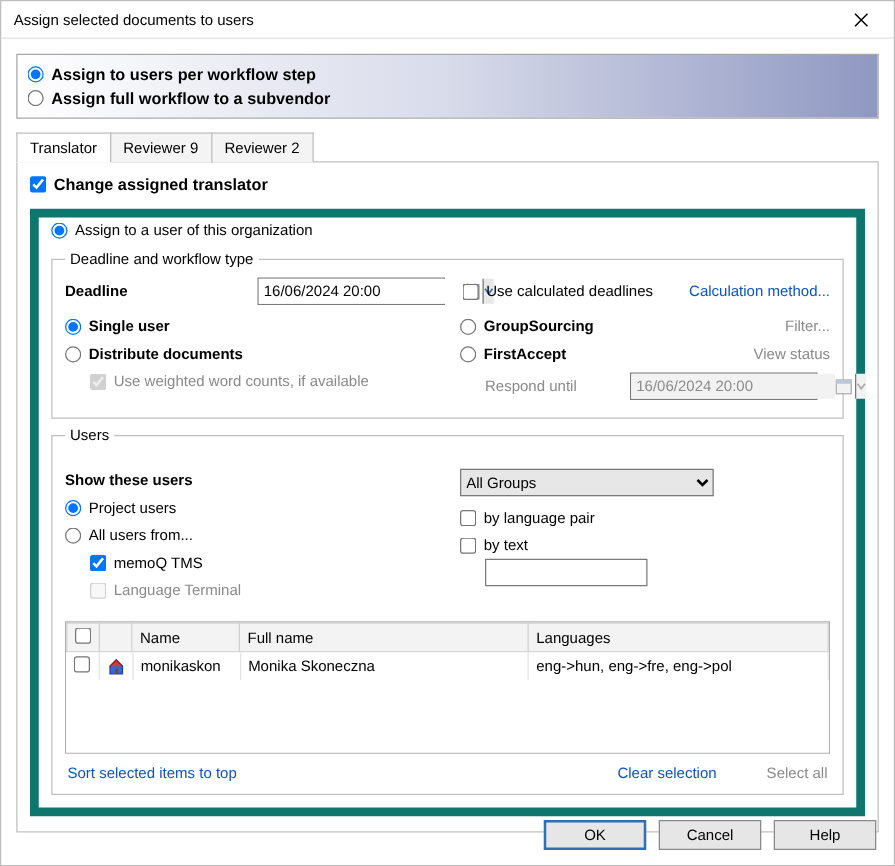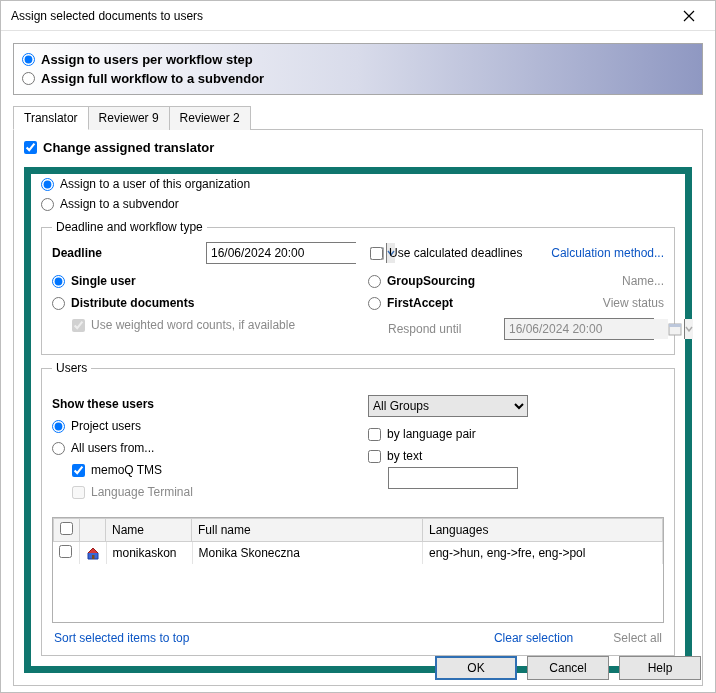--- a/index.html
+++ b/index.html
@@ -76,21 +76,21 @@
   .two-col > div { flex:1; }
 
   .radio-line { display:flex; align-items:center; gap:6px; padding:4px 0;}
   .radio-line .lblb { font-weight:bold; }
   .indent { margin-left:20px; }
   .disabled { color:#8a8a8a; }
 
   .section-head { font-weight:bold; margin:2px 0 4px 0;}
 
   select.combo {
-    border:1px solid #7a7a7a; background:#e7e7e7; height:22px; font:inherit; width:160px;
+    border:1px solid #7a7a7a; background:#e7e7e7; height:22px; font:inherit; width:203px;
   }
   input.textin { border:1px solid #7a7a7a; height:22px; font:inherit; padding:0 4px; width:130px;}
 
   
   .tbl-wrap { border:1px solid #b0b0b0; margin-top:14px; }
   table.grid { width:100%; border-collapse:collapse; font-size:12px;}
   table.grid th {
     background:#f3f3f3; border:1px solid #cfcfcf; text-align:left; font-weight:normal;
     padding:3px 6px; height:20px;
   }
@@ -147,24 +147,20 @@
 
     <label class="check-row">
       <input type="checkbox" checked="" style="">
       <span>Change assigned translator</span>
     </label>
 
     <div class="sub-panel">
       <label class="opt-row">
         <input type="radio" name="assignto" checked="" style="">
         <span>Assign to a user of this organization</span>
-      </label>
-      <label class="opt-row">
-        <input type="radio" name="assignto" style="">
-        <span>Assign to a subvendor</span>
       </label>
 
       <fieldset class="group">
         <legend>Deadline and workflow type</legend>
 
         <div class="deadline-row">
           <span class="lbl">Deadline</span>
           <div class="datebox">
             <input value="16/06/2024 20:00" style="">
             <span class="cal">
@@ -206,21 +202,21 @@
             </label>
           </div>
 
           <div>
             <div class="radio-line">
               <label class="radio-line" style="padding:0">
                 <input type="radio" name="wftype" style="">
                 <span class="lblb">GroupSourcing</span>
               </label>
               <span style="flex:1"></span>
-              <span class="muted">Name...</span>
+              <span class="muted">Filter...</span>
             </div>
             <div class="radio-line">
               <label class="radio-line" style="padding:0">
                 <input type="radio" name="wftype" style="">
                 <span class="lblb">FirstAccept</span>
               </label>
               <span style="flex:1"></span>
               <span class="muted">View status</span>
             </div>
             <div class="radio-line indent disabled">

